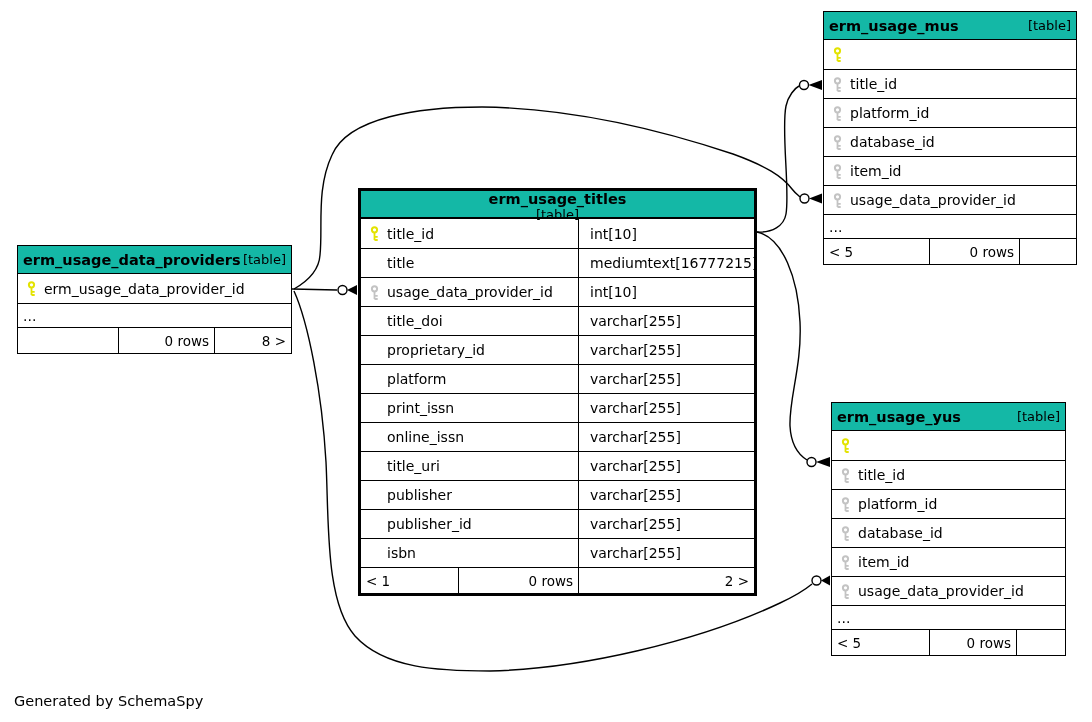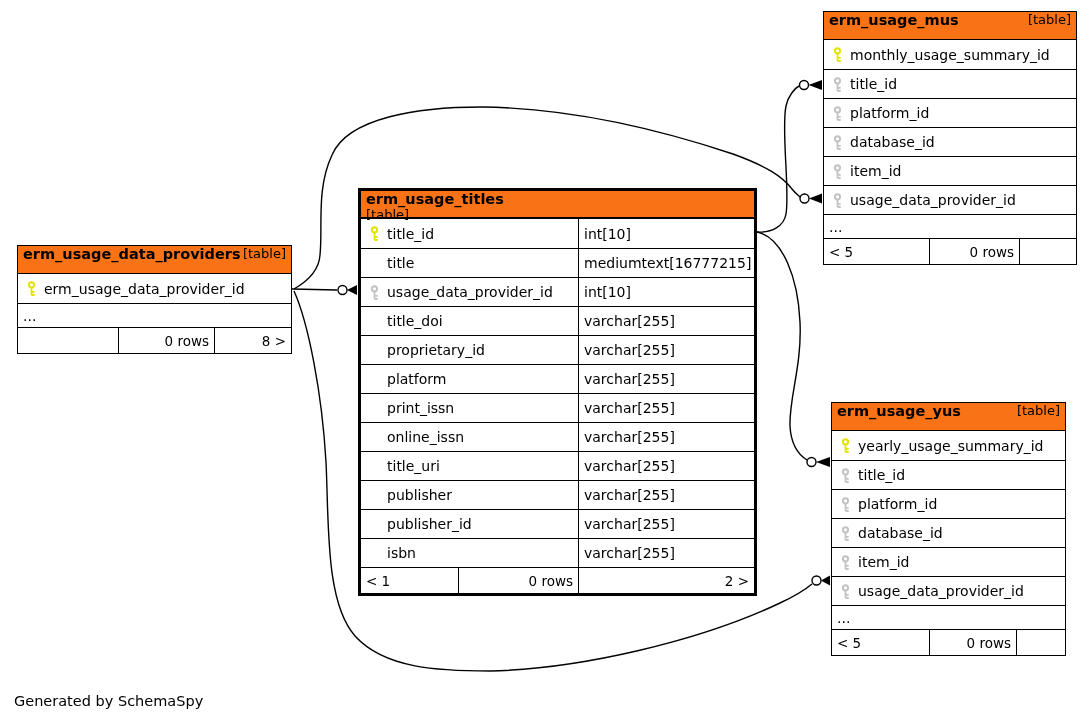--- a/index.html
+++ b/index.html
@@ -3,37 +3,37 @@
 <meta charset="utf-8">
 <style>
   * { margin:0; padding:0; box-sizing:border-box; }
   html,body { background:#ffffff; width:1092px; height:722px; overflow:hidden; }
   #canvas { position:relative; width:1092px; height:722px; background:#fff;
             font-family:"DejaVu Sans", sans-serif; color:#000; }
   #edges { position:absolute; left:0; top:0; z-index:0; pointer-events:none; }
 
   .tbl { position:absolute; z-index:1; background:#fff; border:1.5px solid #000; }
   .tbl.focal { border-width:3px; }
-  .tbl-header { display:flex; justify-content:space-between; align-items:flex-start;
-                height:28px; background:#f97316; border-bottom:1.5px solid #000;
+  .tbl-header { display:flex; justify-content:space-between; align-items:center;
+                height:28px; background:#14b8a6; border-bottom:1.5px solid #000;
                 padding:0 5px; }
   .focal .tbl-header { border-bottom-width:2px;flex-direction:column; }
   .tbl-name { font-weight:bold; font-size:14.5px; white-space:nowrap; }
   .tbl-badge { font-size:13px; white-space:nowrap; }
 
   .row { display:flex; align-items:center; height:29px; border-top:1px solid #000;
          font-size:14px; white-space:nowrap; }
   .rows .row:first-child { border-top:none; }
   .keycell { width:26px; min-width:26px; display:flex; align-items:center;
              justify-content:center; }
   .key-pk { color:#e3e300; }
   .key-fk { color:#c3c3c3; }
   .colname { flex:1; overflow:hidden; }
   .typecell { width:182px; min-width:182px; border-left:1px solid #000;
-              padding-left:5px; height:100%; display:flex; align-items:center; }
+              padding-left:11px; height:100%; display:flex; align-items:center; }
   .namecell { width:217px; min-width:217px; display:flex; align-items:center; height:100%; }
 
   .ellipsis-row { height:24px; display:flex; align-items:center; padding-left:5px;
                   border-top:1px solid #000; font-size:14px; }
   .tbl-footer { display:flex; height:26px; border-top:1px solid #000; font-size:13.5px; }
   .fcell { display:flex; align-items:center; padding:0 5px; height:100%; }
   .fcell + .fcell { border-left:1px solid #000; }
   .fcell.r { justify-content:flex-end; }
 
   #credit { position:absolute; left:14px; top:693px; font-size:14.5px; z-index:1; }
@@ -209,21 +209,20 @@
       <span class="tbl-badge">[table]</span>
     </div>
     <div class="rows">
       <div class="row">
         <span class="keycell key-pk">
             <svg width="11" height="15" viewBox="0 0 11 15">
               <circle cx="5.5" cy="3.8" r="2.6" fill="none" stroke="currentColor" stroke-width="2"></circle>
               <path d="M5.5 6.5 V14 M5.5 10.8 h3.2 M5.5 14 h3.2" stroke="currentColor" stroke-width="1.8" fill="none"></path>
             </svg>
           </span>
-        <span class="colname">monthly_usage_summary_id</span>
       </div>
       <div class="row">
         <span class="keycell key-fk">
             <svg width="11" height="15" viewBox="0 0 11 15">
               <circle cx="5.5" cy="3.8" r="2.6" fill="none" stroke="currentColor" stroke-width="2"></circle>
               <path d="M5.5 6.5 V14 M5.5 10.8 h3.2 M5.5 14 h3.2" stroke="currentColor" stroke-width="1.8" fill="none"></path>
             </svg>
           </span>
         <span class="colname">title_id</span>
       </div>
@@ -278,21 +277,20 @@
       <span class="tbl-badge">[table]</span>
     </div>
     <div class="rows">
       <div class="row">
         <span class="keycell key-pk">
             <svg width="11" height="15" viewBox="0 0 11 15">
               <circle cx="5.5" cy="3.8" r="2.6" fill="none" stroke="currentColor" stroke-width="2"></circle>
               <path d="M5.5 6.5 V14 M5.5 10.8 h3.2 M5.5 14 h3.2" stroke="currentColor" stroke-width="1.8" fill="none"></path>
             </svg>
           </span>
-        <span class="colname">yearly_usage_summary_id</span>
       </div>
       <div class="row">
         <span class="keycell key-fk">
             <svg width="11" height="15" viewBox="0 0 11 15">
               <circle cx="5.5" cy="3.8" r="2.6" fill="none" stroke="currentColor" stroke-width="2"></circle>
               <path d="M5.5 6.5 V14 M5.5 10.8 h3.2 M5.5 14 h3.2" stroke="currentColor" stroke-width="1.8" fill="none"></path>
             </svg>
           </span>
         <span class="colname">title_id</span>
       </div>

